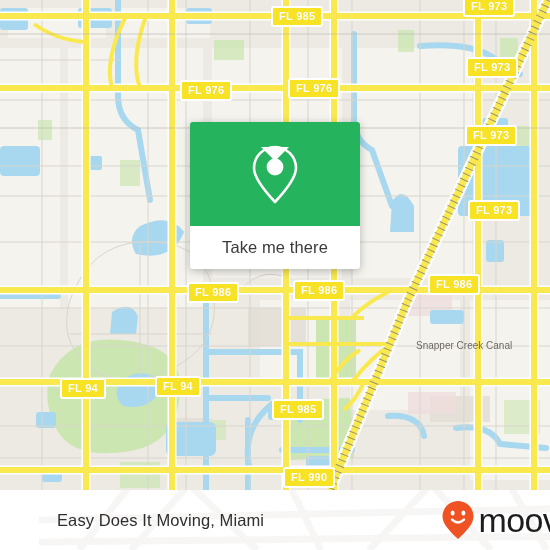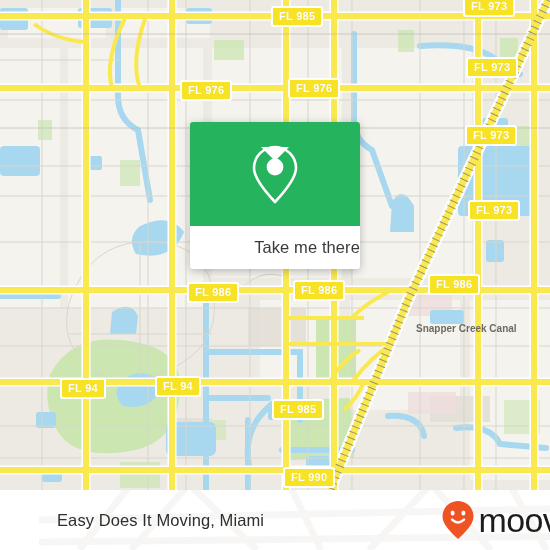--- a/index.html
+++ b/index.html
@@ -84,21 +84,21 @@
     display: flex;
     align-items: center;
     justify-content: center;
   }
   #callout-bottom {
     height: 43px;
     background: #ffffff;
     border-radius: 0 0 3px 3px;
     display: flex;
     align-items: center;
-    justify-content: flex-end;
+    justify-content: center;
   }
   #callout-label {
     font-size: 16.5px;
     color: #3b3b3b;
     letter-spacing: .1px;
   }
   #callout-tail {
     position: absolute;
     left: 50%;
     top: 147px;
@@ -334,21 +334,21 @@
     <div class="shield" style="left:465px;top:125px;">FL 973</div>
     <div class="shield" style="left:468px;top:200px;">FL 973</div>
     <div class="shield" style="left:187px;top:282px;">FL 986</div>
     <div class="shield" style="left:293px;top:280px;">FL 986</div>
     <div class="shield" style="left:428px;top:274px;">FL 986</div>
     <div class="shield" style="left:60px;top:378px;">FL 94</div>
     <div class="shield" style="left:155px;top:376px;">FL 94</div>
     <div class="shield" style="left:272px;top:399px;">FL 985</div>
     <div class="shield" style="left:283px;top:467px;">FL 990</div>
 
-    <div class="maplabel" style="left:416px;top:323px;font-weight:bold;">Snapper Creek Canal</div>
+    <div class="maplabel" style="left:416px;top:340px;">Snapper Creek Canal</div>
 
 
     <div id="callout">
       <div id="callout-top">
         <svg width="54" height="64" viewBox="0 0 54 64">
           <path d="M27 5 C15.4 5 6 14.4 6 26 C6 34 13 45 27 60 C41 45 48 34 48 26 C48 14.4 38.6 5 27 5 Z" fill="none" stroke="#ffffff" stroke-width="2.6" stroke-linejoin="round"></path>
           <circle cx="27" cy="25" r="8.4" fill="#ffffff"></circle>
         </svg>
       </div>
       <div id="callout-bottom">

